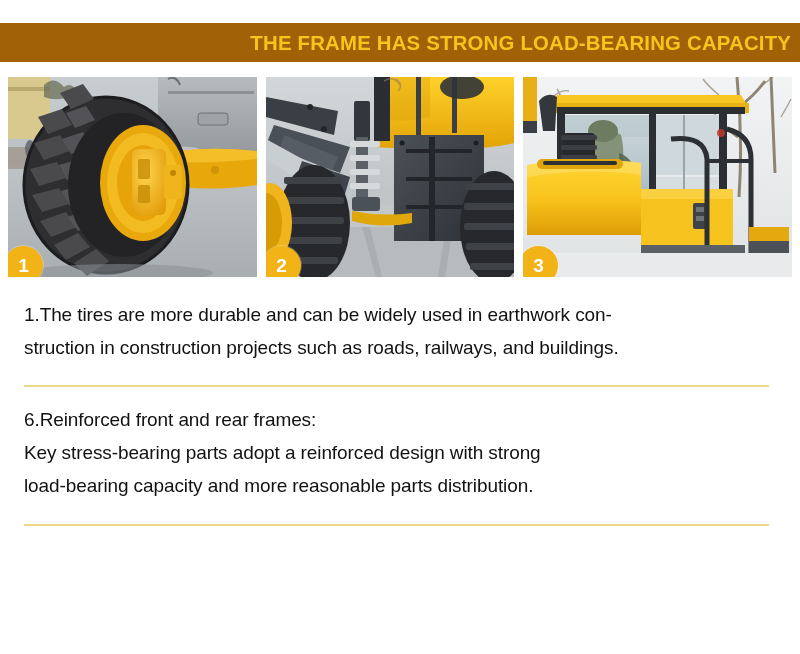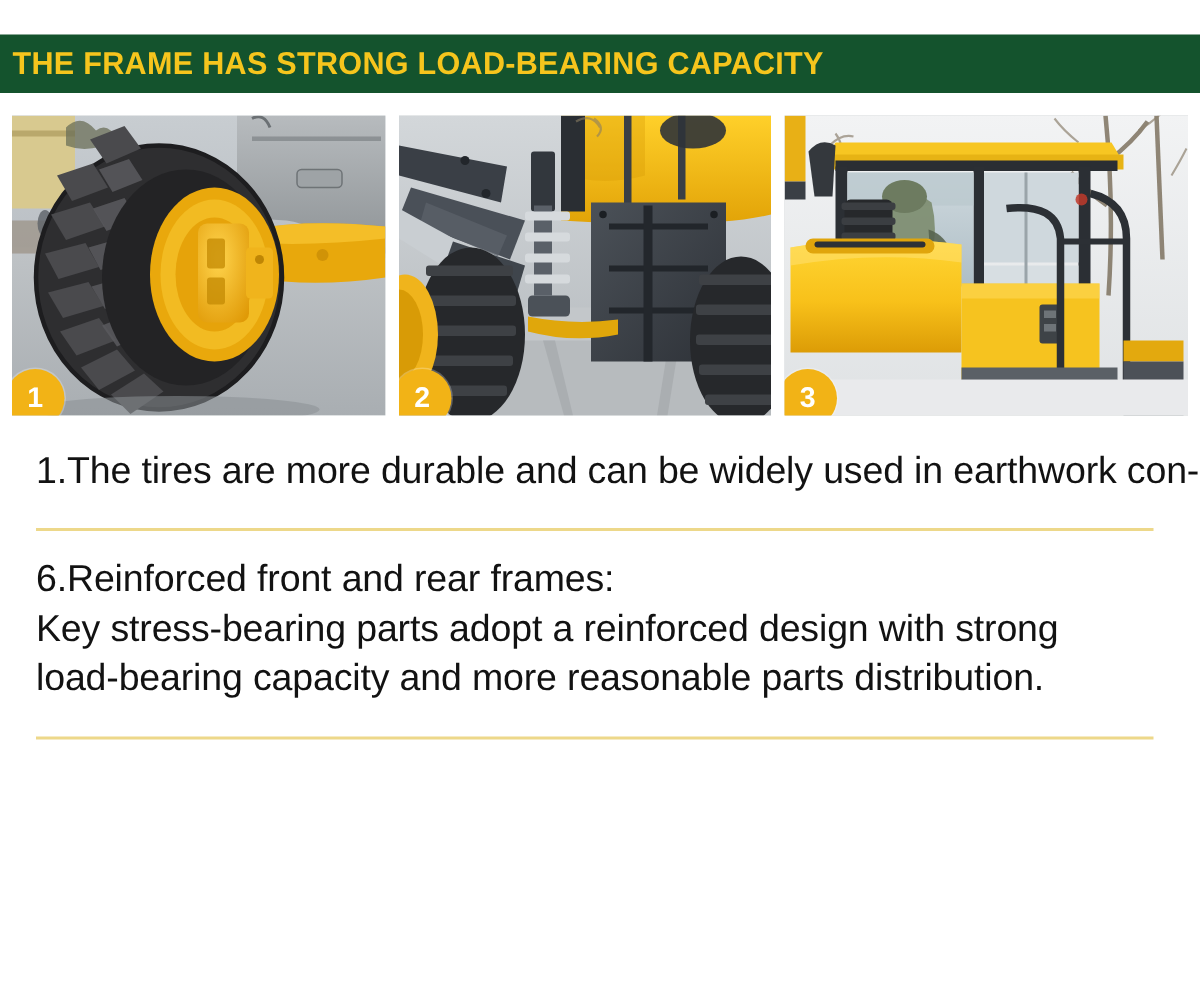--- a/index.html
+++ b/index.html
@@ -22,24 +22,24 @@
     background: #ffffff;
   }
 
   
   .banner {
     position: absolute;
     left: 0;
     top: 23px;
     width: 800px;
     height: 39px;
-    background: #14532d;
+    background: #a16207;
     display: flex;
     align-items: center;
-    justify-content: flex-start;
+    justify-content: flex-end;
   }
   .banner-title {
     font-family: "Liberation Sans Narrow", "Liberation Sans", sans-serif;
     font-size: 21px;
     font-weight: bold;
     letter-spacing: 0.2px;
     color: #f6c51d;
     text-transform: uppercase;
     white-space: nowrap;
     transform: scaleX(0.97);
@@ -92,21 +92,21 @@
 
   
   .body-text {
     position: absolute;
     left: 24px;
     top: 298px;
     width: 752px;
   }
   .para {
     font-family: "Liberation Sans Narrow", "Liberation Sans", sans-serif;
-    font-size: 25px;
+    font-size: 19px;
     line-height: 33px;
     color: #121212;
     letter-spacing: -0.1px;
     transform-origin: left top;
   }
   .para .line { display: block; white-space: nowrap; }
 
   .rule {
     height: 2px;
     background: #edd88a;
@@ -379,20 +379,21 @@
       </div>
       <div class="badge">3</div>
     </div>
 
   </div>
 
   <div class="body-text">
 
     <div class="para">
       <span class="line">1.The tires are more durable and can be widely used in earthwork con-</span>
+      <span class="line">struction in construction projects such as roads, railways, and buildings.</span>
     </div>
 
     <div class="gap-a"></div>
     <hr class="rule">
     <div class="gap-b"></div>
 
     <div class="para">
       <span class="line">6.Reinforced front and rear frames:</span>
       <span class="line">Key stress-bearing parts adopt a reinforced design with strong</span>
       <span class="line">load-bearing capacity and more reasonable parts distribution.</span>

